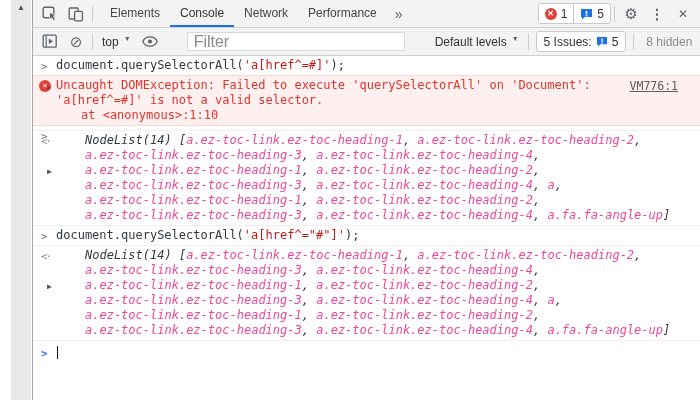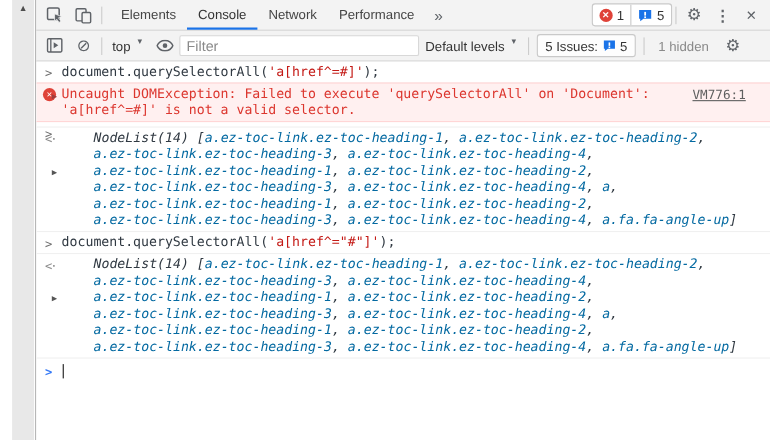--- a/index.html
+++ b/index.html
@@ -37,22 +37,22 @@
   .glyph-kebab{font-size:14px;font-weight:bold}
   .glyph-close{font-size:12px}
   .glyph-clear{font-size:15px;line-height:15px}
 
   
   .toolbar{flex:0 0 27px;height:27px;background:#f3f3f3;border-bottom:1px solid #d0d0d0;
            display:flex;align-items:center;padding:0 4px}
   .dropdown{display:flex;align-items:flex-start;gap:5px;font-size:12px;color:#333;padding:0 6px;
             cursor:pointer;white-space:nowrap}
   .caret{font-size:7px;color:#5f6368}
-  .filter-input{width:204px;height:17px;border:1px solid #d8d8d8;border-radius:2px;font-size:13px;
-                padding:0 6px;margin:0 0;color:#333;font-family:"Liberation Sans",sans-serif;outline:none}
+  .filter-input{width:204px;height:17px;border:1px solid #d8d8d8;border-radius:2px;font-size:16px;
+                padding:0 6px;margin:0 24px;color:#333;font-family:"Liberation Sans",sans-serif;outline:none}
   .filter-input::placeholder{color:#8a8a8a}
   .issues-btn{display:flex;align-items:center;gap:4px;border:1px solid #c9c9c9;border-radius:3px;
               background:#fdfdfd;padding:1px 7px;font-size:12px;color:#333;margin:0 4px;
               cursor:pointer;white-space:nowrap;height:17px}
   .hidden-label{color:#8a8a8a;font-size:12px;margin:0 9px;white-space:nowrap}
 
   
   .console{flex:1;font-family:"DejaVu Sans Mono","Liberation Mono",monospace;font-size:12px;
            color:#303942;overflow:hidden;background:#fff}
   .entry{position:relative;border-bottom:1px solid #f0f0f0;padding:2px 60px 2px 23px;line-height:15px}
@@ -66,21 +66,21 @@
             align-items:center;justify-content:center;line-height:12px}
   .err-expander{position:absolute;left:14px;top:4px;font-size:8px;color:#a03c3c;cursor:pointer}
   .stack{padding-left:25px}
   .src-link{position:absolute;right:22px;top:3px;color:#5f5f5f;text-decoration:underline;
             font-size:11.5px;cursor:pointer}
 
   .entry.result{padding-left:52px;font-style:italic}
   .entry.result .gutter{font-style:normal;color:#8a8a8a;letter-spacing:-2px}
   .res-expander{position:absolute;left:14px;top:33px;font-size:8px;color:#565656;
                 font-style:normal;cursor:pointer}
-  .node{color:#0369a1;cursor:pointer}
+  .node{color:#ec4899;cursor:pointer}
   .result-line{white-space:nowrap}
 
   .entry.prompt{border-bottom:none;padding-top:4px}
   .entry.prompt .gutter{color:#3579f6;font-weight:bold;top:5px}
   .caret-bar{display:inline-block;width:1px;height:13px;background:#1a1a1a;vertical-align:text-bottom;margin-left:1px}
 
   svg{display:block}
 </style>
 </head>
 <body>
@@ -162,36 +162,37 @@
     <div class="issues-btn">
       <span>5 Issues:</span>
       <svg width="12" height="11" viewBox="0 0 13 12">
         <path d="M1 1 h11 v8 H5 L2 11.4 V9 H1 Z" fill="#1a73e8"></path>
         <rect x="5.7" y="2.8" width="1.6" height="3.4" fill="#fff"></rect>
         <rect x="5.7" y="6.9" width="1.6" height="1.5" fill="#fff"></rect>
       </svg>
       <span>5</span>
     </div>
     <div class="vsep"></div>
-    <span class="hidden-label">1 hidden</span>
+    <span class="hidden-label">8 hidden</span>
     <div class="icon-btn glyph-gear">⚙</div>
   </div>
 
   <div class="console">
 
     <div class="entry command">
       <span class="gutter">&gt;</span>
       <span><span>document.querySelectorAll(</span><span class="str">'a[href^=#]'</span><span>);</span></span>
     </div>
 
     <div class="entry error">
       <span class="err-icon">✕</span>
       <span class="err-expander">▶</span>
       <div>Uncaught DOMException: Failed to execute 'querySelectorAll' on 'Document':</div>
       <div>'a[href^=#]' is not a valid selector.</div>
+      <div class="stack">at &lt;anonymous&gt;:1:10</div>
       <a class="src-link">VM776:1</a>
     </div>
 
     <div class="entry command">
       <span class="gutter">&gt;</span>
     </div>
 
     <div class="entry result">
       <span class="gutter">&lt;·</span>
       <span class="res-expander">▶</span>

